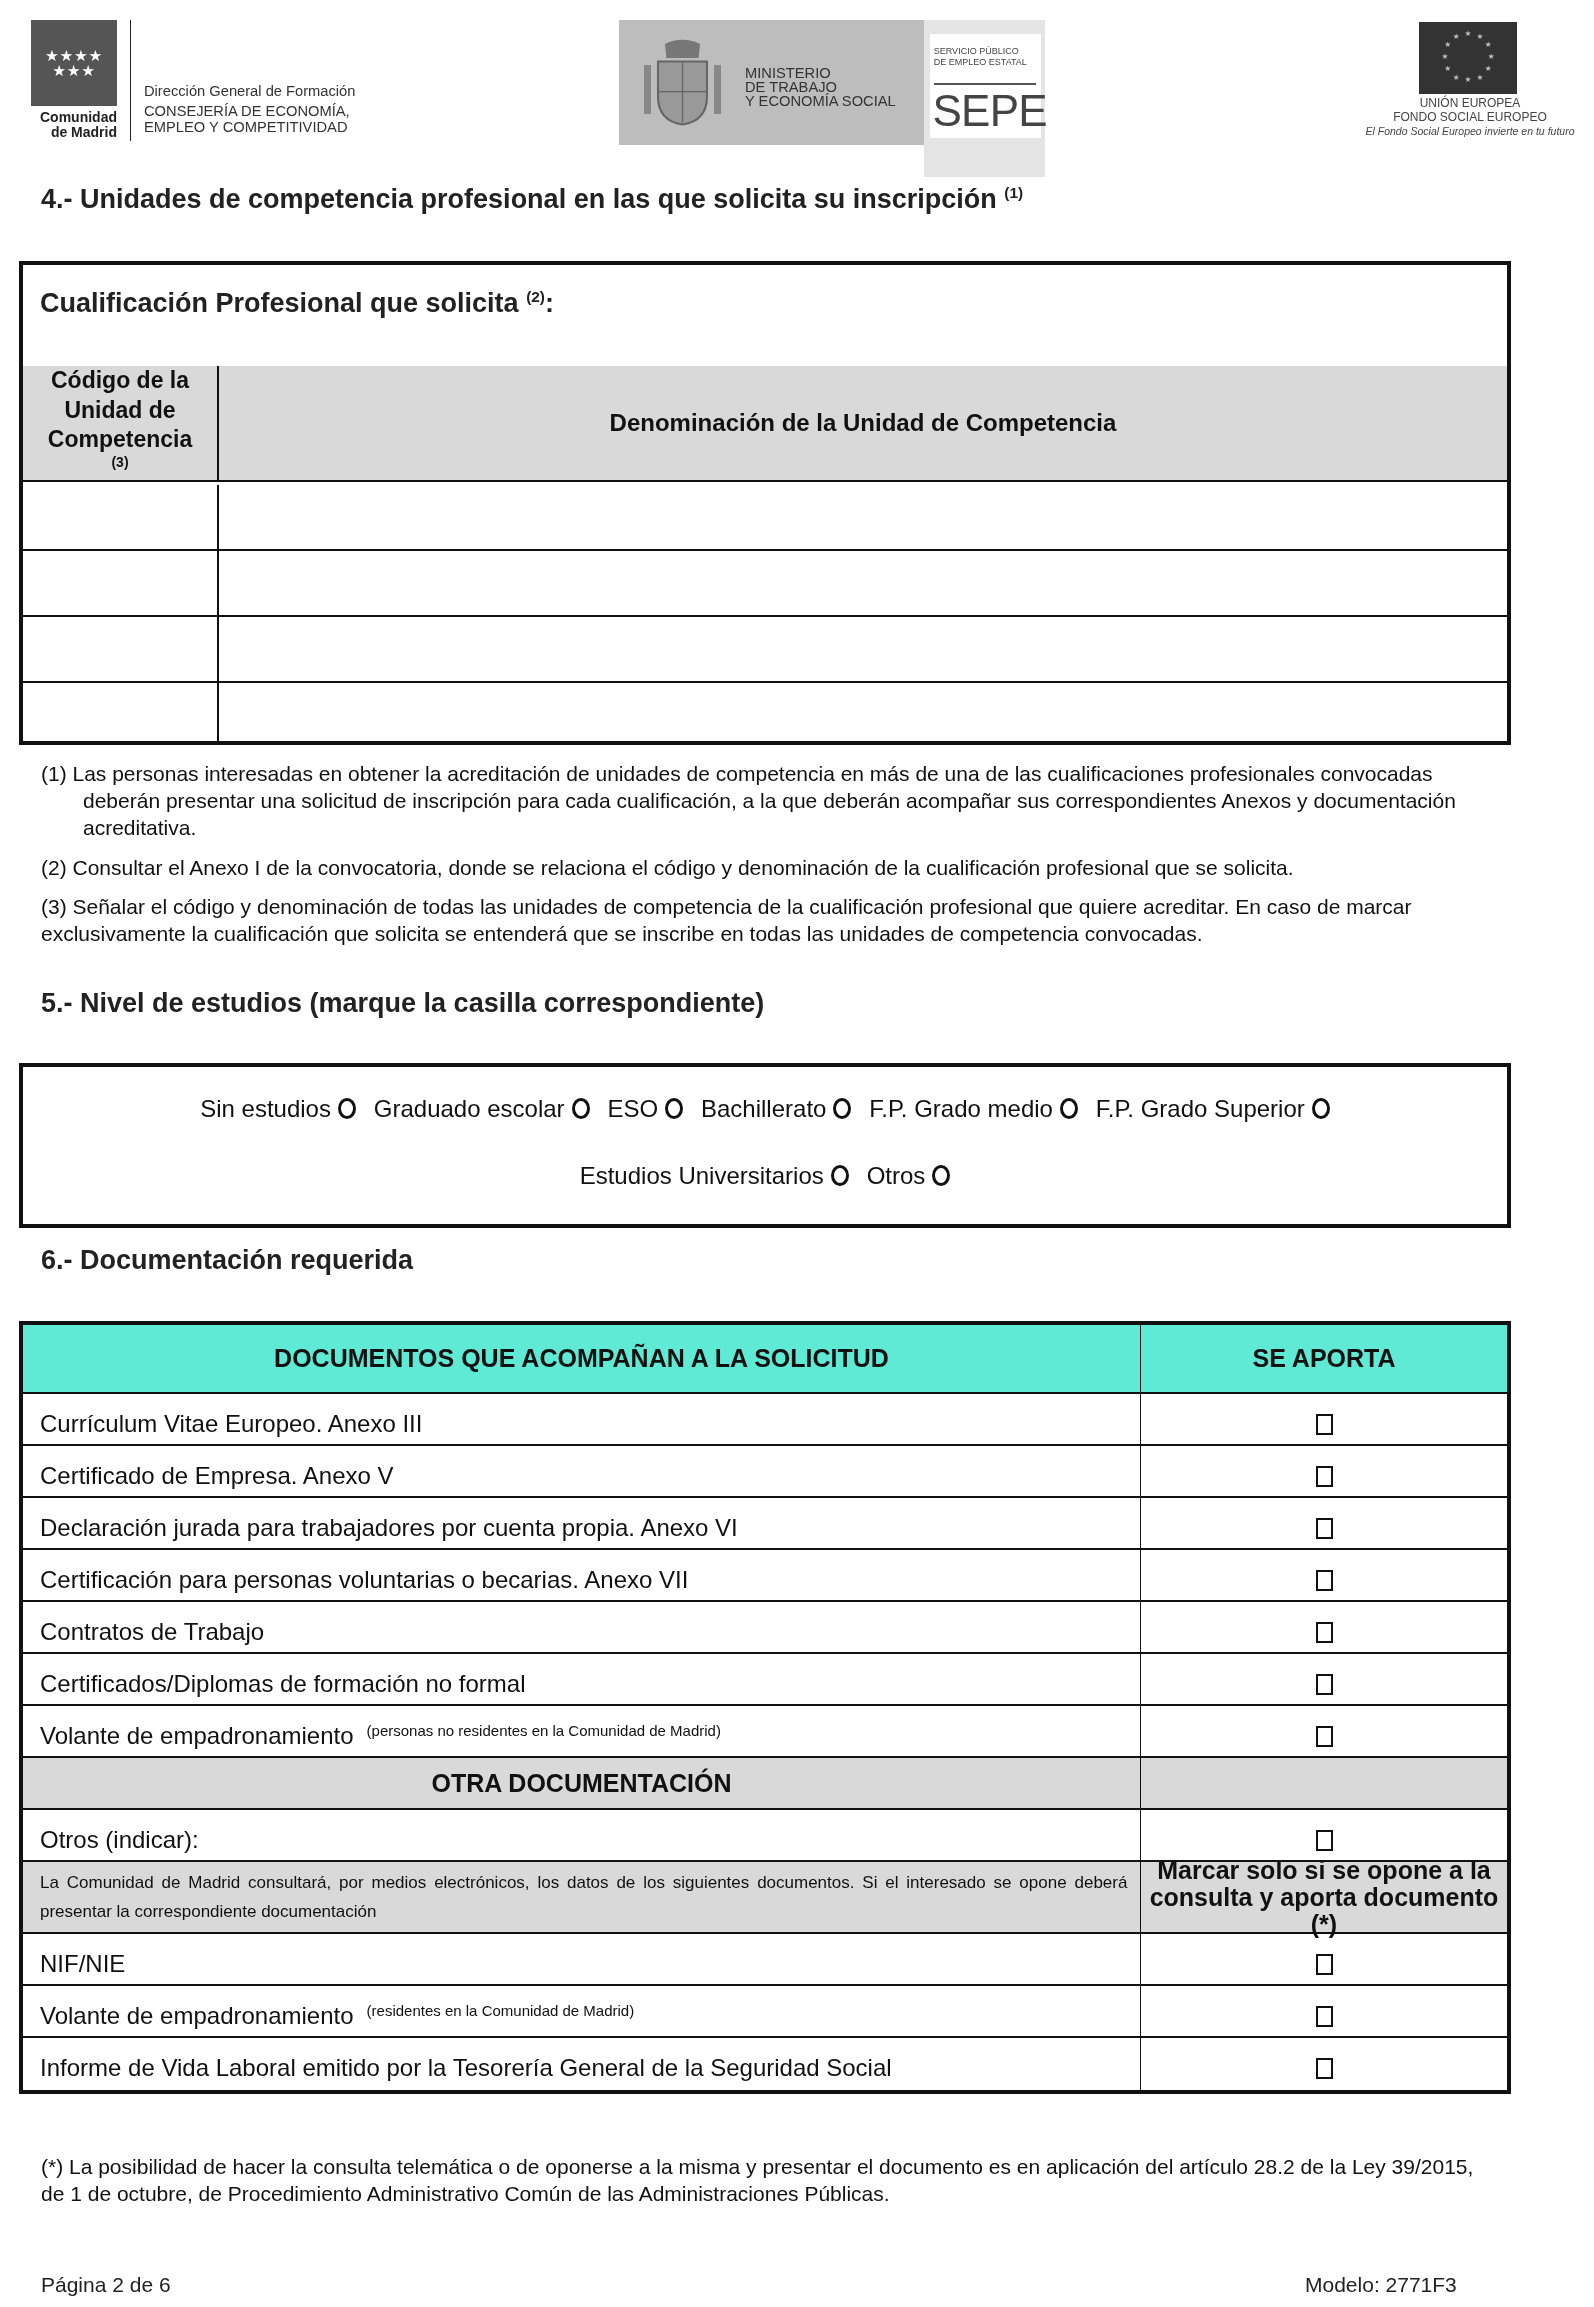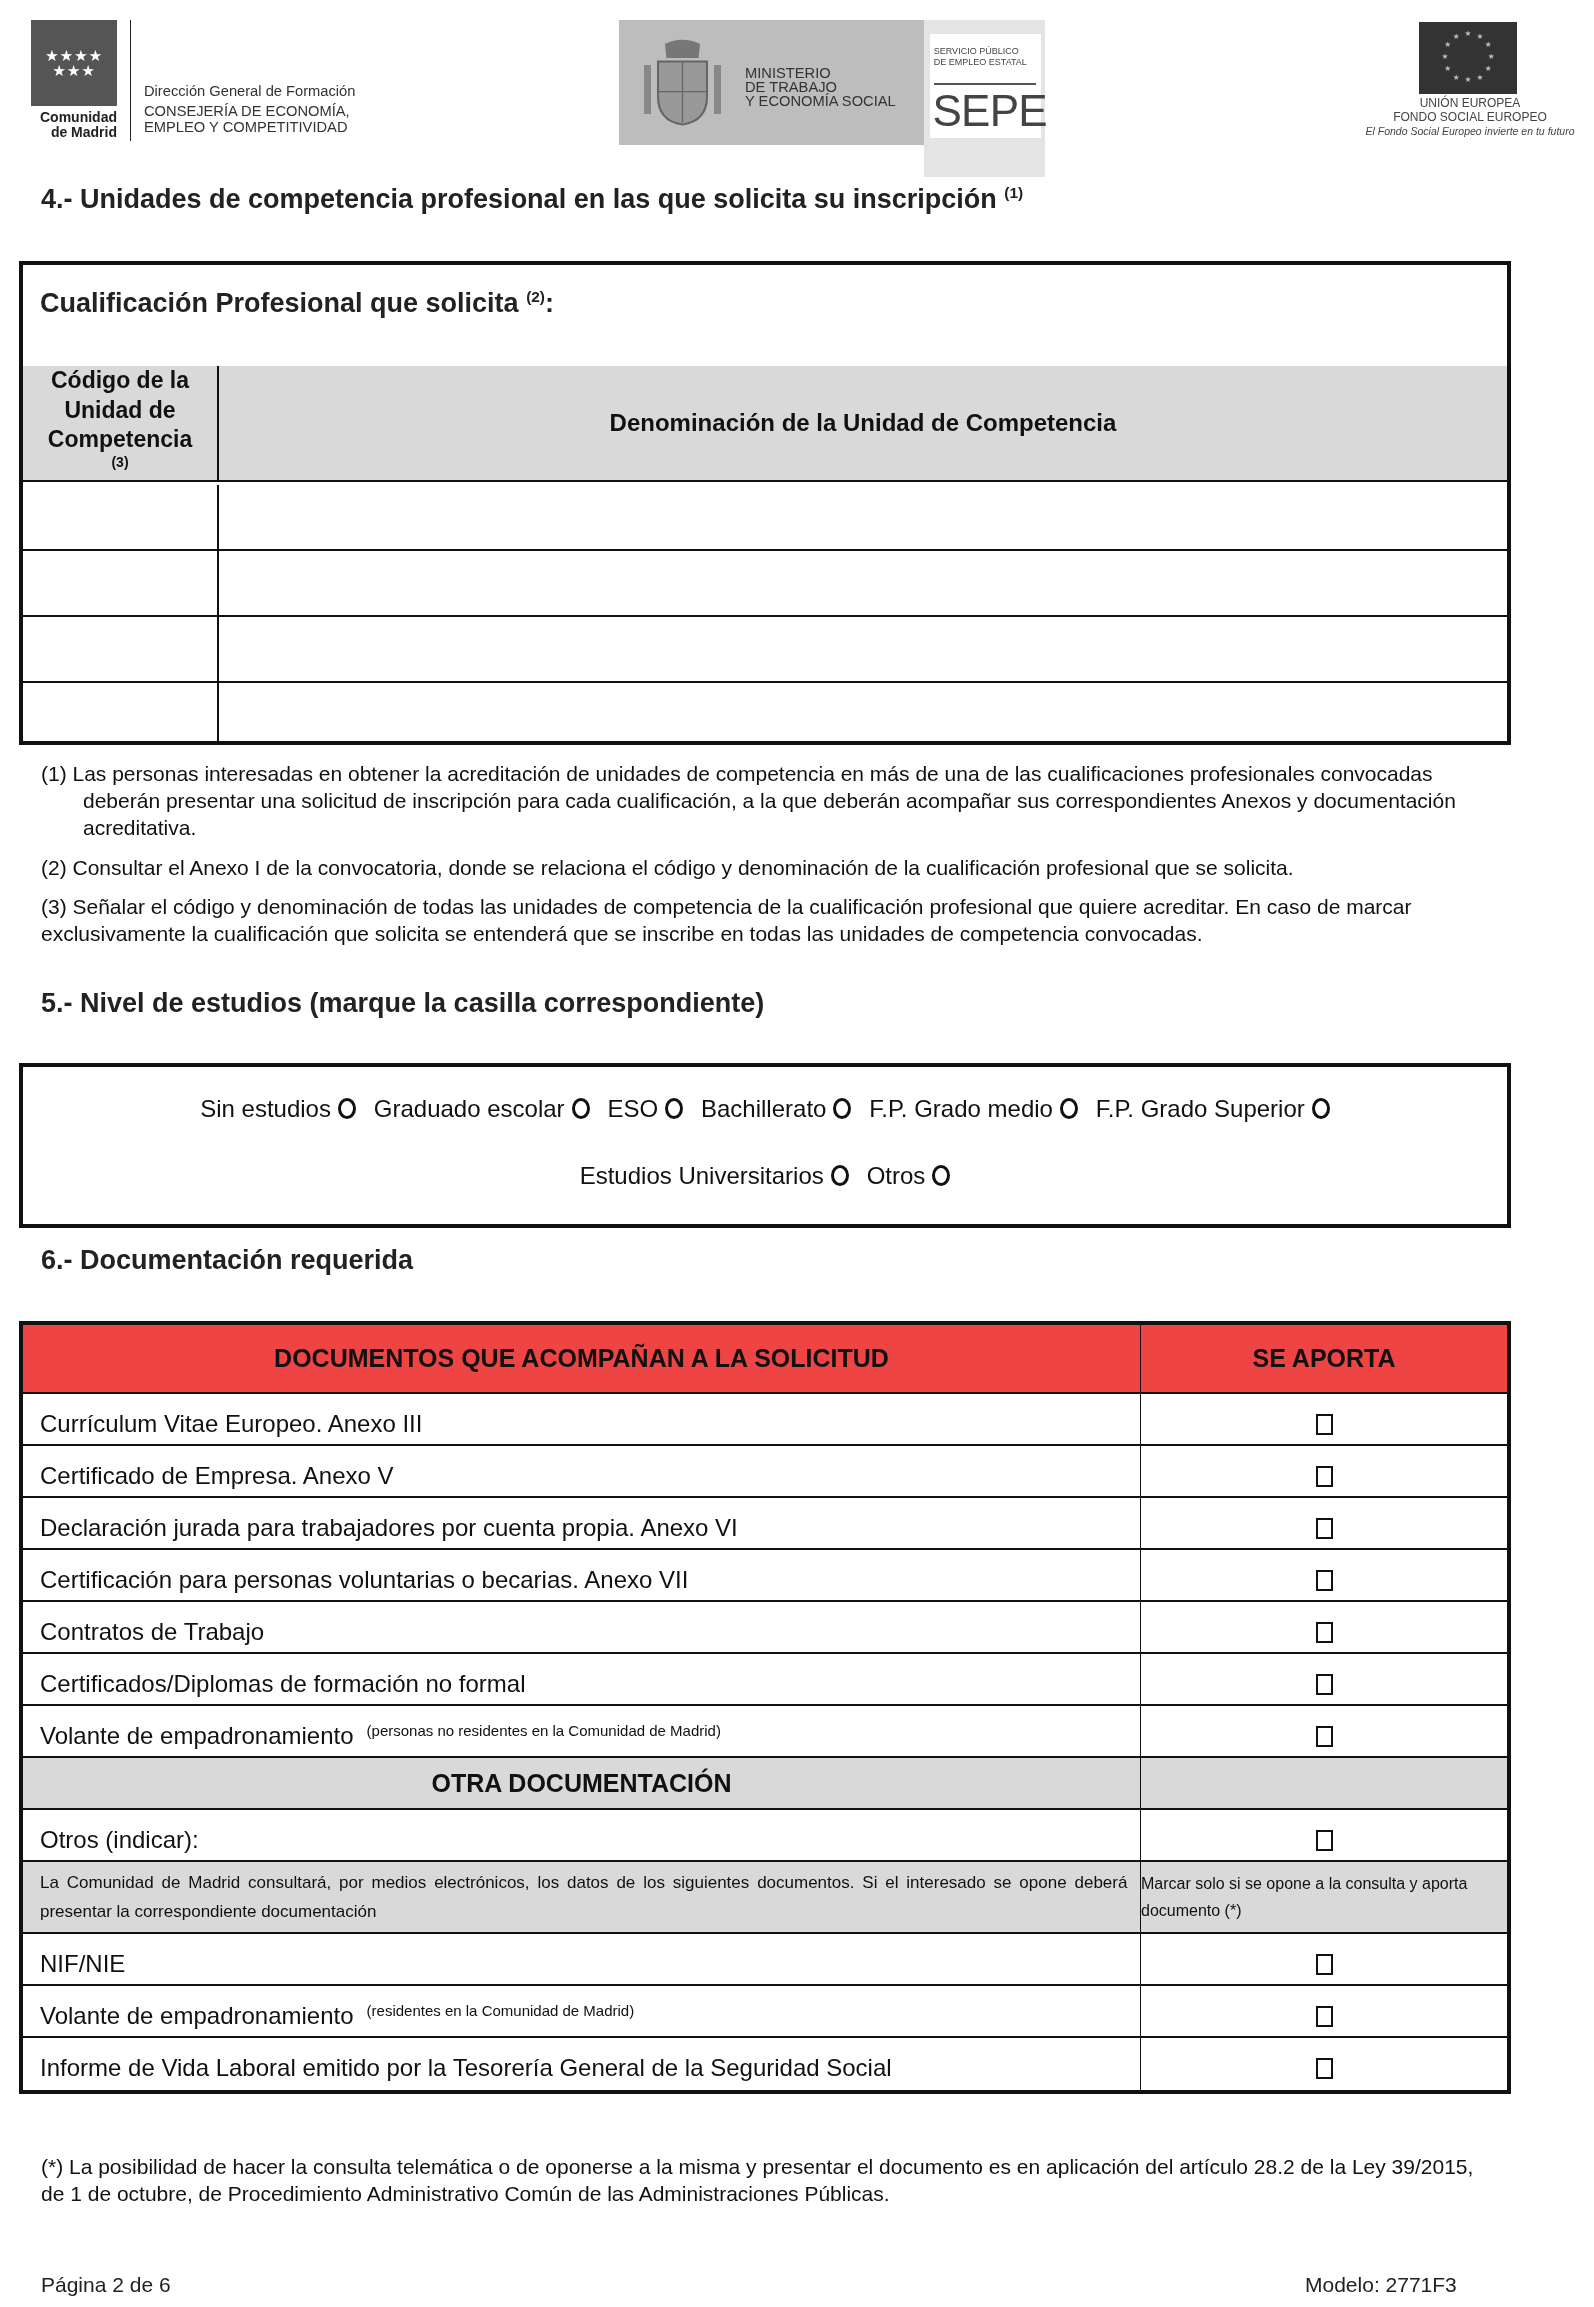--- a/index.html
+++ b/index.html
@@ -58,31 +58,31 @@
   .edu-line { position: absolute; left: 0; width: 100%; text-align: center; font-size: 24px; color: #111; }
   .edu-opt { display: inline-block; margin: 0 5.6px; }
   .radio { display: inline-block; width: 18px; height: 21px; border: 3.5px solid #111; border-radius: 50%; vertical-align: -2.1px; margin-left: 7px; }
 
   
   .dt { left: 19px; top: 1321px; width: 1492px; border: 4.2px solid #111; border-collapse: collapse; }
   .dt-row { display: flex; border-bottom: 2.8px solid #111; }
   .dt-row:last-child { border-bottom: none; }
   .dt-c1 { width: 1118px; border-right: 1.4px solid #111; padding-left: 17px; display: flex; align-items: center; font-size: 24px; color: #111; }
   .dt-c2 { flex: 1; display: flex; align-items: center; justify-content: center; }
-  .dt-head { height: 69px; background: #ef4444; }
+  .dt-head { height: 69px; background: #5eead4; }
   .dt-head .dt-c1, .dt-head .dt-c2 { justify-content: center; font-weight: bold; font-size: 25px; padding-left: 0; }
   .dt-item { height: 52px; }
   .dt-item .dt-c1 { align-items: flex-start; padding-top: 16px; }
   .dt-item .dt-c2 { align-items: flex-start; padding-top: 19.6px; }
   .dt-item .small { font-size: 15px; margin-left: 13px; }
   .dt-sub { height: 52px; background: #d9d9d9; }
   .dt-sub .dt-c1 { justify-content: center; font-weight: bold; font-size: 25px; padding-left: 0; }
   .dt-info { height: 72px; background: #d9d9d9; }
   .dt-info .dt-c1 { font-size: 17px; line-height: 29.5px; text-align: justify; padding-right: 12.6px; }
-  .dt-info .dt-c2 { font-size: 16px; line-height: 27px; }
+  .dt-info .dt-c2 { text-align: center; font-size: 25px; line-height: 27px; font-weight: bold; }
   .cb { display: inline-block; width: 17px; height: 21px; border: 2.1px solid #111; background: #fff; }
 
   .star-note { left: 41px; top: 2153px; width: 1445px; font-size: 21px; line-height: 27px; color: #111; }
   .page-num { left: 41px; top: 2273px; font-size: 21px; color: #222; }
   .modelo { left: 1305px; top: 2273px; font-size: 21px; color: #222; }
 </style>
 </head>
 <body>
 
 <div class="abs cm-logo">

